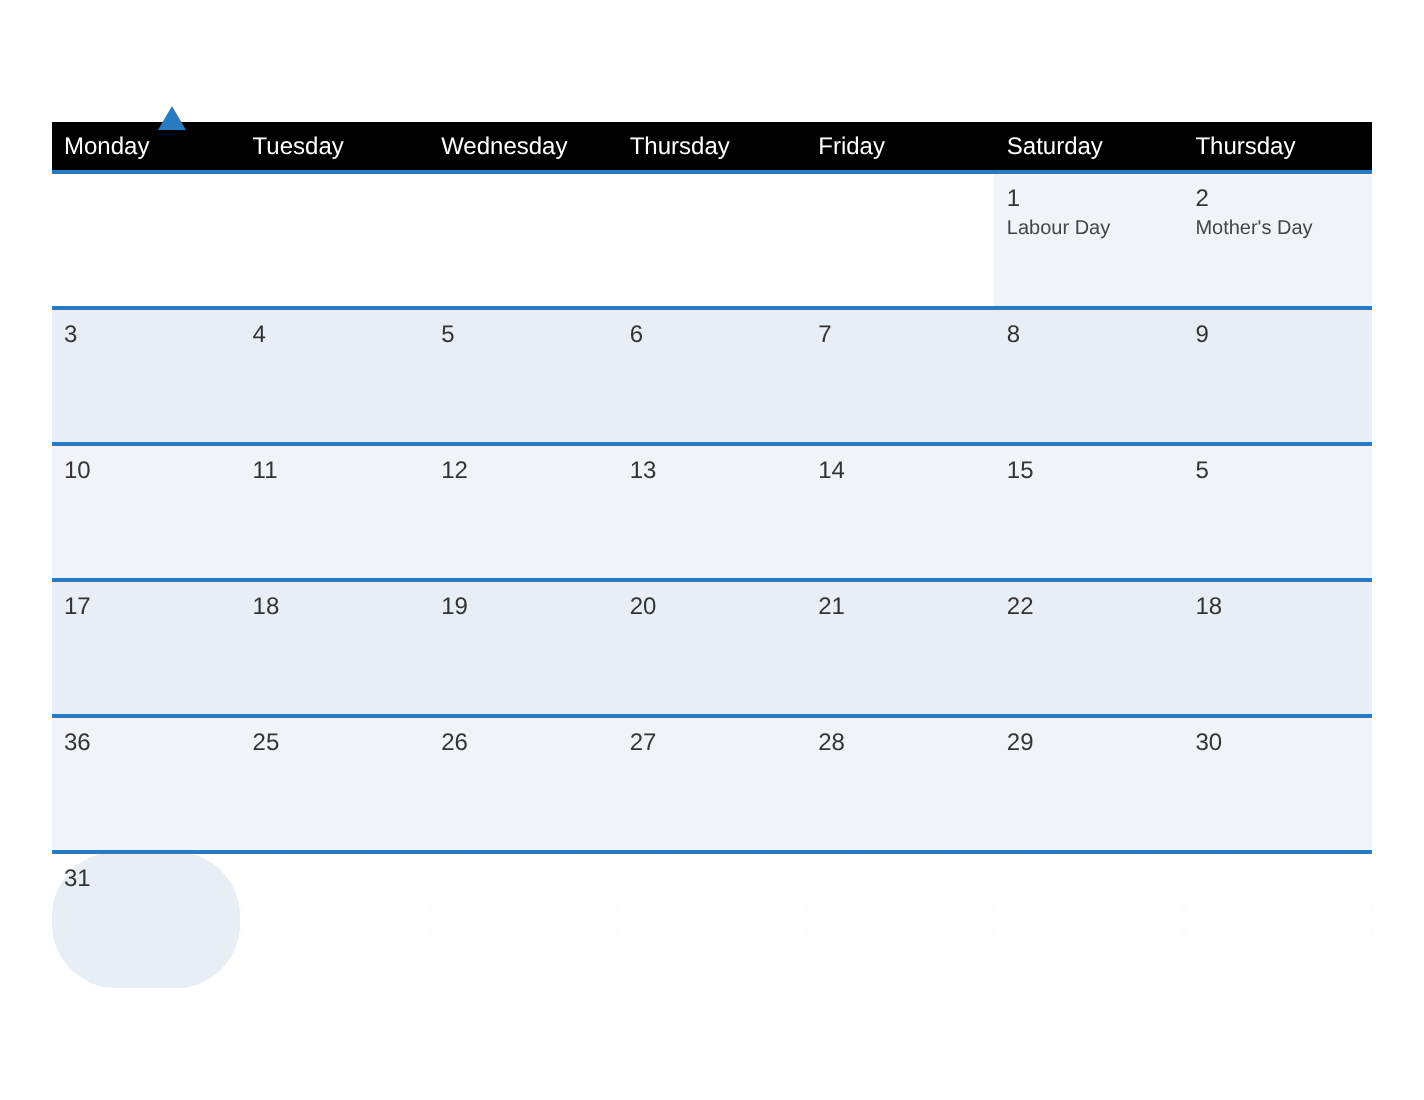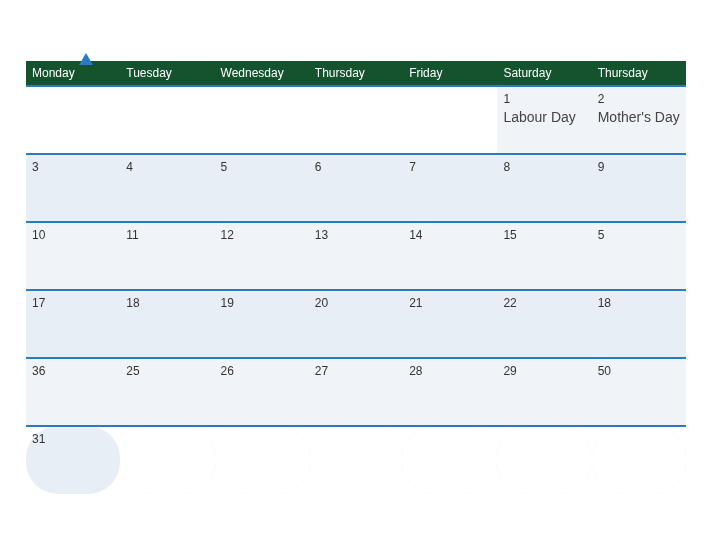--- a/index.html
+++ b/index.html
@@ -66,21 +66,21 @@
       right: 0;
       top: 8px;
       font-size: 13px;
       color: #333;
     }
     .calendar-table {
       width: 100%;
       border-collapse: collapse;
     }
     .calendar-table thead tr th {
-      background: #14532d;
+      background: #000000;
       color: #fff;
       font-size: 12px;
       font-weight: normal;
       padding: 5px 6px;
       text-align: left;
       border: none;
     }
     .calendar-table tbody tr {
       background: #f0f4f8;
       border-top: 2px solid #2a7abf;
@@ -97,21 +97,21 @@
       color: #333;
       border: none;
     }
     .day-num {
       font-size: 12px;
       color: #333;
       display: block;
       margin-bottom: 2px;
     }
     .day-event {
-      font-size: 14px;
+      font-size: 10px;
       color: #444;
       display: block;
       line-height: 1.3;
     }
     .empty-cell {
       background: #fff;
     }
     
     .last-row td {
       height: 55px;
@@ -246,21 +246,21 @@
           <td>
             <span class="day-num">27</span>
           </td>
           <td>
             <span class="day-num">28</span>
           </td>
           <td>
             <span class="day-num">29</span>
           </td>
           <td>
-            <span class="day-num">50</span>
+            <span class="day-num">30</span>
           </td>
         </tr>
         <tr class="last-row">
           <td>
             <span class="day-num">31</span>
           </td>
           <td style="background: rgb(255, 255, 255);"></td>
           <td style="background: rgb(255, 255, 255);"></td>
           <td style="background: rgb(255, 255, 255);"></td>
           <td style="background: rgb(255, 255, 255);"></td>

